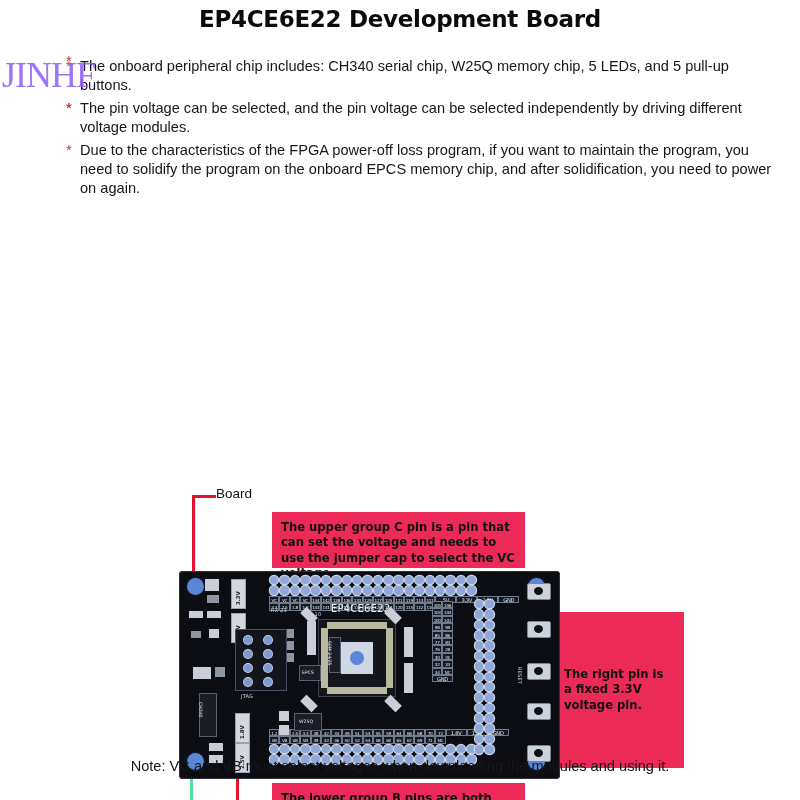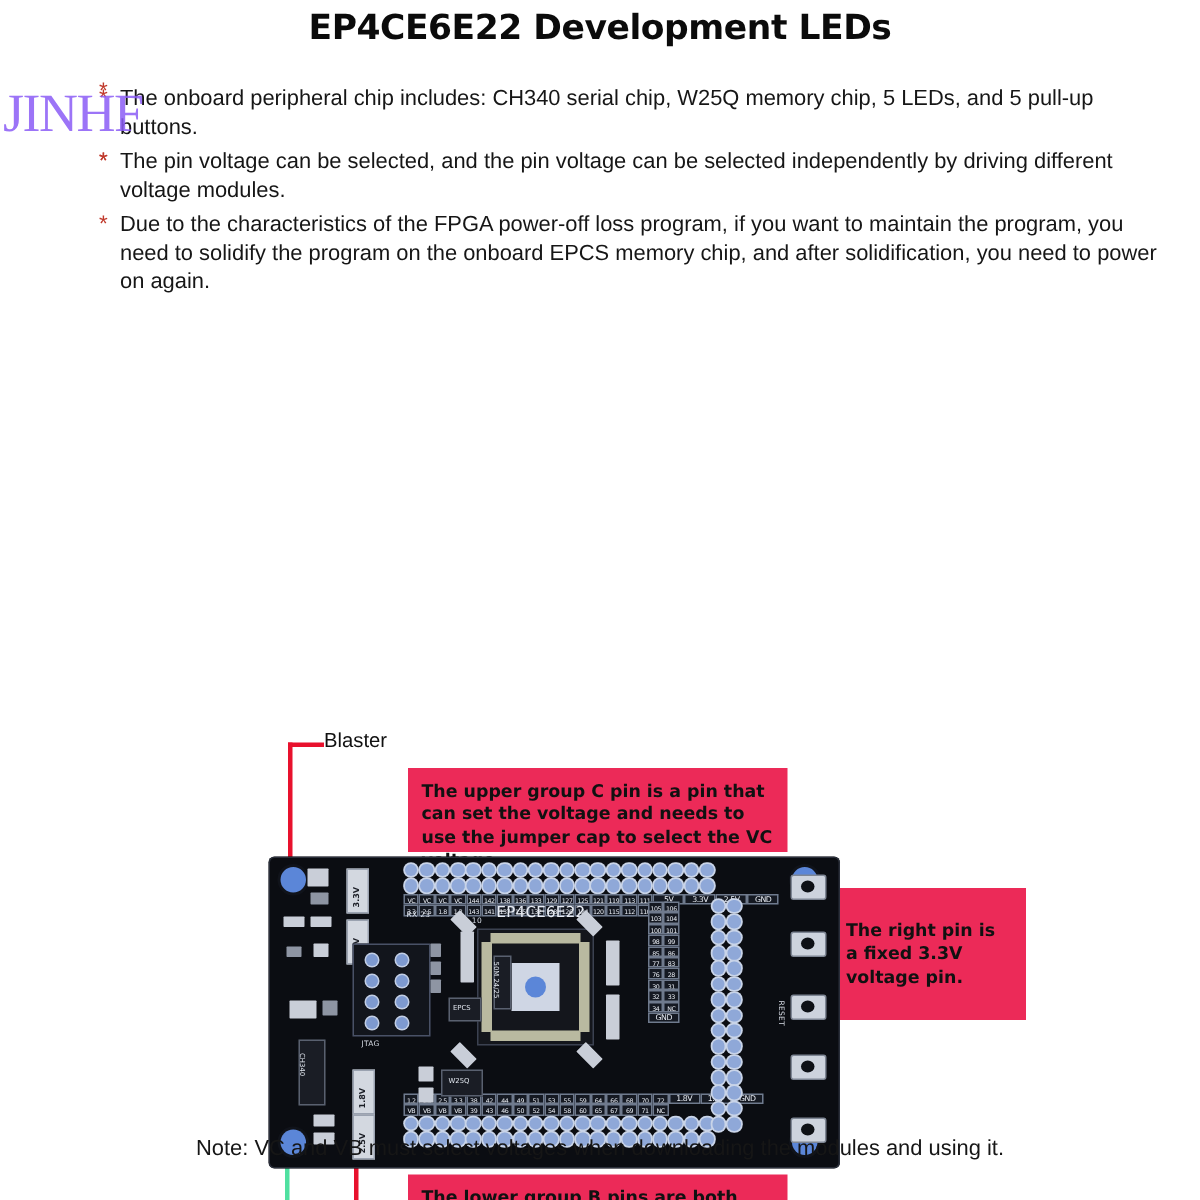--- a/index.html
+++ b/index.html
@@ -75,21 +75,21 @@
     background:#ec2a58;
     color:#111;
     font-family:"DejaVu Sans", sans-serif;
     font-size:11.6px;
     line-height:15.4px;
     font-weight:bold;
     padding:8px 9px;
     box-sizing:border-box;
   }
   #callout-upper{left:272px;top:272px;width:253px;height:56px;}
-  #callout-right{left:555px;top:352px;width:129px;height:88px;
+  #callout-right{left:555px;top:372px;width:129px;height:156px;
     display:flex;align-items:center;}
   #callout-lower{left:272px;top:543px;width:253px;height:62px;}
 
   
   .board{
     position:absolute;left:179px;top:331px;width:381px;height:208px;
     background:#0b0d12;
     border-radius:4px;
     box-shadow:0 0 0 1px #2a2f3a inset;
     overflow:hidden;
@@ -183,21 +183,21 @@
     position:absolute;left:0;top:758px;width:800px;text-align:center;
     font-size:14.6px;color:#161616;
     font-family:"Liberation Sans", sans-serif;
   }
 </style>
 </head>
 <body>
 
 <div class="page">
 
-  <div class="title">EP4CE6E22 Development LEDs</div>
+  <div class="title">EP4CE6E22 Development Board</div>
 
   <div class="watermark">JINHF</div>
 
   <div class="bullets">
     <div class="bullet">
       <span class="star">*</span>
     </div>
     <div class="bullet">
       <span class="star">*</span>
       <span>The onboard peripheral chip includes: CH340 serial chip, W25Q memory chip, 5 LEDs, and 5 pull-up buttons.</span>
@@ -212,21 +212,21 @@
     <div class="bullet">
       <span class="star">*</span>
       <span>Due to the characteristics of the FPGA power-off loss program, if you want to maintain the program, you need to solidify the program on the onboard EPCS memory chip, and after solidification, you need to power on again.</span>
     </div>
   </div>
 
   <div class="diagram">
 
     <div class="redline" style="left:192px;top:255px;width:24px;height:3px;"></div>
     <div class="redline" style="left:192px;top:255px;width:3px;height:145px;"></div>
-    <div class="lbl-switch">Blaster</div>
+    <div class="lbl-switch">Board</div>
 
     <div class="redline" style="left:236px;top:420px;width:3px;height:262px;"></div>
 
     <div class="greenline" style="left:190px;top:433px;width:3px;height:190px;"></div>
 
     <div class="callout" id="callout-upper">The upper group C pin is a pin that can set the voltage and needs to use the jumper cap to select the VC voltage.</div>
     <div class="callout" id="callout-right">The right pin is a fixed 3.3V voltage pin.</div>
     <div class="callout" id="callout-lower">The lower group B pins are both pins that can set voltages, and you need to use the jumper cap to select the VB voltage.</div>
 
     <div class="board">

